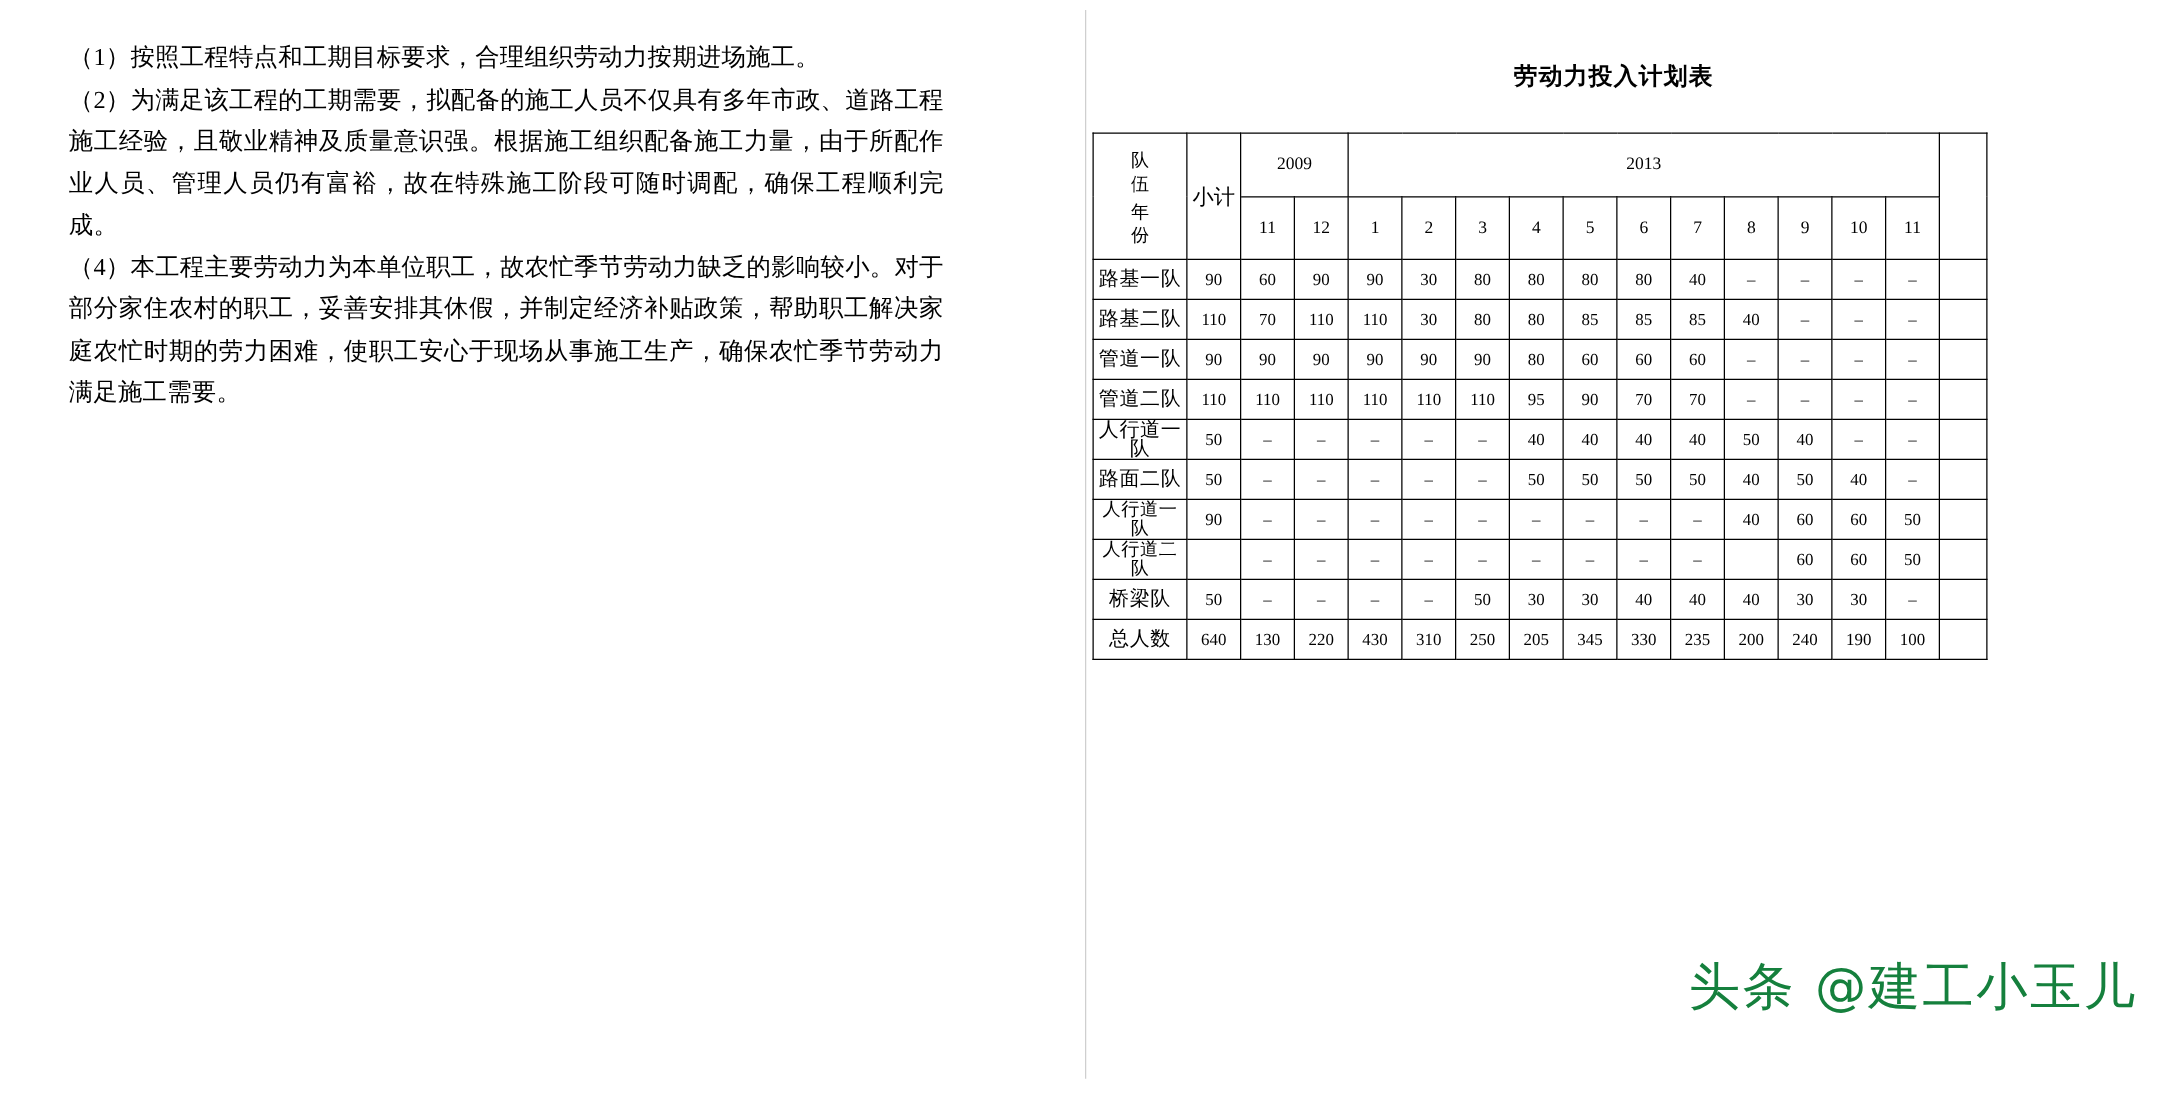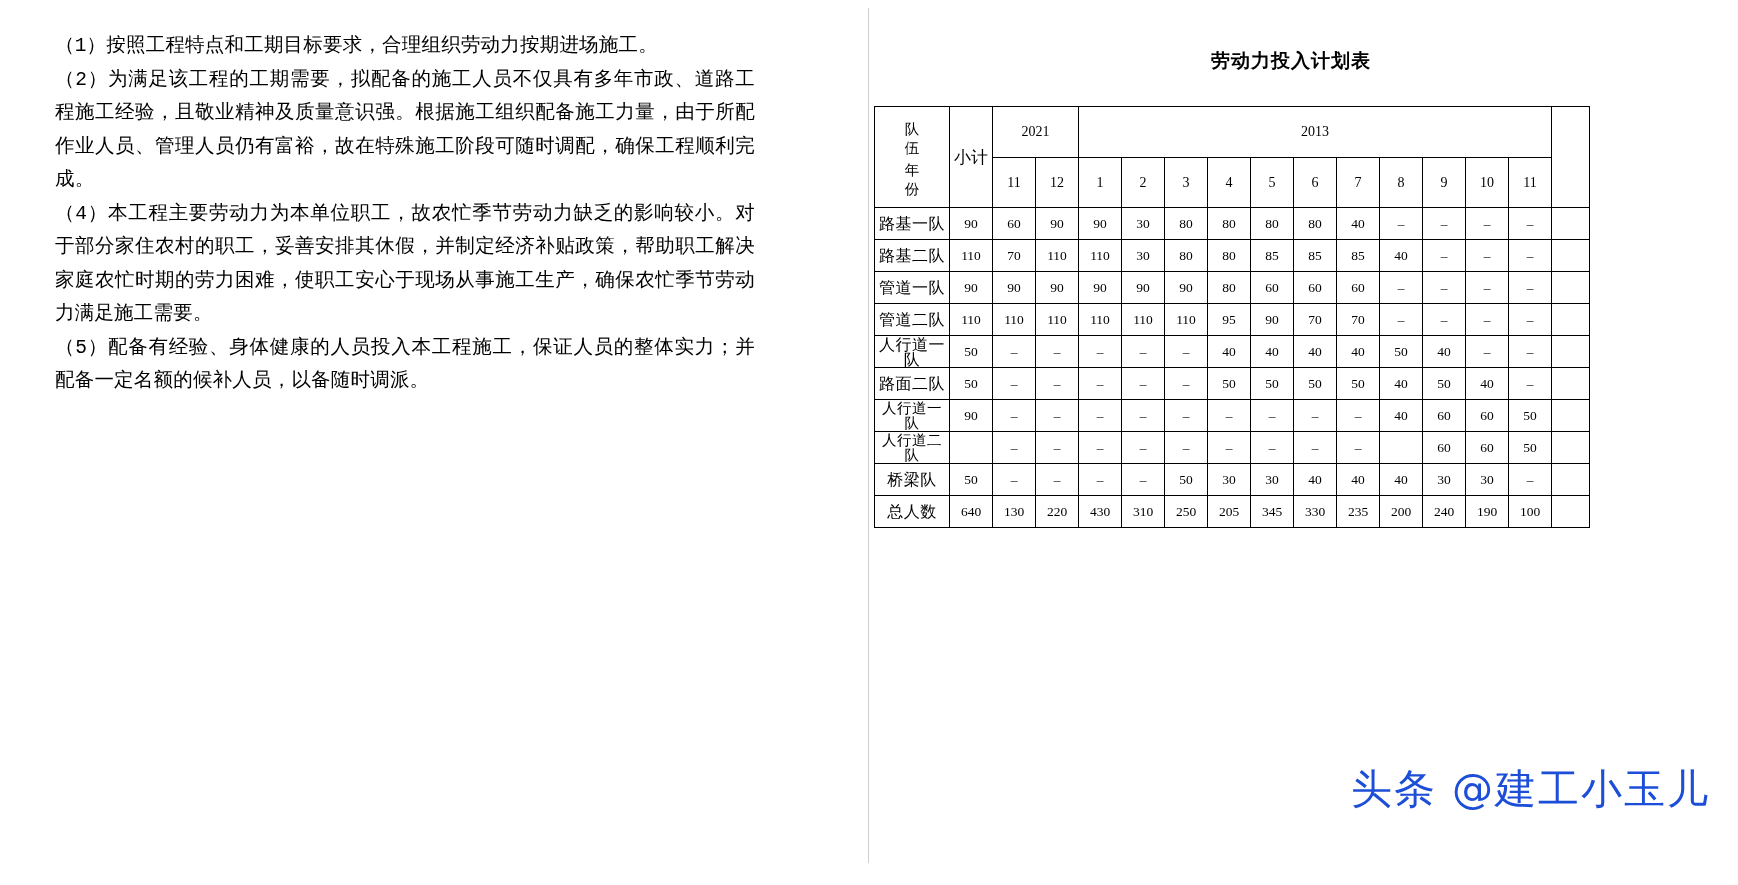--- a/index.html
+++ b/index.html
@@ -32,21 +32,20 @@
     height: 855px;
     background: #cfcfcf;
   }
 
   
   #text-column {
     position: absolute;
     left: 55px;
     top: 30px;
     width: 700px;
-    font-family: Liberation Mono, monospace;
   }
   .para {
     font-size: 19.5px;
     line-height: 33.5px;
     letter-spacing: 0.2px;
     text-align: justify;
     text-justify: inter-ideograph;
     margin: 0 0 0 0;
     text-indent: 0;
     word-break: break-all;
@@ -145,37 +144,36 @@
     line-height: 21px;
   }
 
   
   #watermark {
     position: absolute;
     right: 28px;
     bottom: 68px;
     font-size: 41px;
     letter-spacing: 2px;
-    color: #1d4ed8;
+    color: #15803d;
     font-family: "DejaVu Sans", "Liberation Sans", sans-serif;
     white-space: nowrap;
   }
 </style>
 </head>
 <body>
 
 <div id="page">
 
   <div id="column-divider"></div>
 
   <div id="text-column">
     <p class="para">（1）按照工程特点和工期目标要求，合理组织劳动力按期进场施工。</p>
     <p class="para">（2）为满足该工程的工期需要，拟配备的施工人员不仅具有多年市政、道路工程施工经验，且敬业精神及质量意识强。根据施工组织配备施工力量，由于所配作业人员、管理人员仍有富裕，故在特殊施工阶段可随时调配，确保工程顺利完成。</p>
     <p class="para">（4）本工程主要劳动力为本单位职工，故农忙季节劳动力缺乏的影响较小。对于部分家住农村的职工，妥善安排其休假，并制定经济补贴政策，帮助职工解决家庭农忙时期的劳力困难，使职工安心于现场从事施工生产，确保农忙季节劳动力满足施工需要。</p>
-    <p class="para">（5）配备有经验、身体健康的人员投入本工程施工，保证人员的整体实力；并配备一定名额的候补人员，以备随时调派。</p>
   </div>
 
   <div id="table-column">
 
     <div id="table-title">劳动力投入计划表</div>
 
     <div id="labor-table-wrap">
       <table class="labor">
         <tbody id="table-body">
             <tr>
@@ -185,21 +183,21 @@
                     <div>队</div>
                     <div>伍</div>
                   </div>
                   <div class="corner-year">
                     <div>年</div>
                     <div>份</div>
                   </div>
                 </div>
               </td>
               <td class="corner-subtotal" rowspan="2">小计</td>
-              <td class="year-head" colspan="2">2021</td>
+              <td class="year-head" colspan="2">2009</td>
               <td class="year-head" colspan="11">2013</td>
               <td class="tail year-head" rowspan="2"></td>
             </tr>
             <tr>
               <td class="month-head mon">11</td>
               <td class="month-head mon">12</td>
               <td class="month-head mon">1</td>
               <td class="month-head mon">2</td>
               <td class="month-head mon">3</td>
               <td class="month-head mon">4</td>

